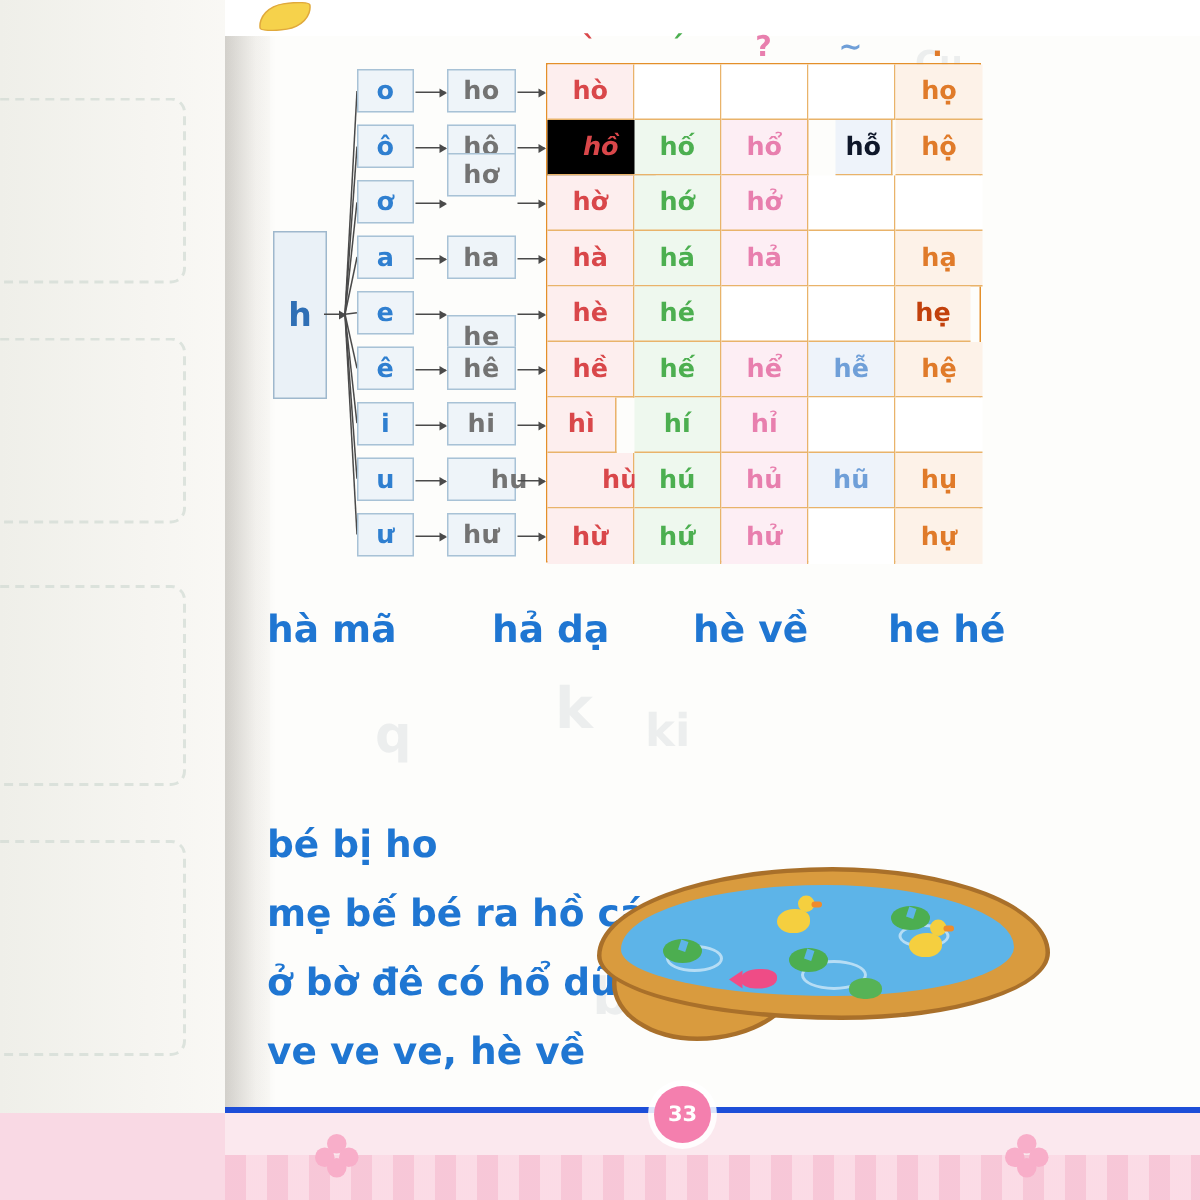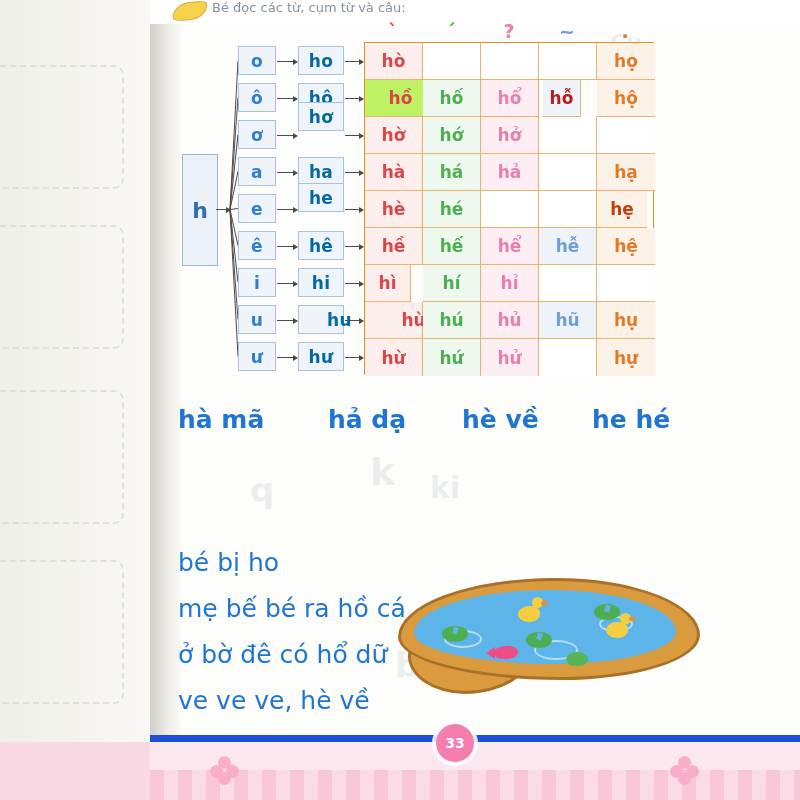--- a/index.html
+++ b/index.html
@@ -123,21 +123,21 @@
     border: 1px solid #a8c2d6;
     background: #eef4f9;
     color: #2f7fd0;
     font-size: 17px;
   }
   
   .syll {
     width: 46px; height: 29px;
     border: 1px solid #a8c2d6;
     background: #eef4f9;
-    color: #0369a1;
+    color: #737373;
     font-size: 17px;
   }
 
   
   #tone-grid {
     position: absolute;
     left: 186px; top: 16px;
     border: 1.5px solid #e48f2a;
     box-sizing: border-box;
   }
@@ -208,21 +208,21 @@
 
   #sentences {
     position: absolute;
     left: 178px;
     top: 548px;
     width: 420px;
   }
   .sentence {
     color: #1f76d2;
     font-size: 25px;
-    font-weight: 400;
+    font-weight: 700;
     margin-bottom: 17px;
     white-space: nowrap;
   }
 
   
   #pond {
     position: absolute;
     left: 398px;
     top: 570px;
     width: 300px;
@@ -311,21 +311,21 @@
     background: #56b356;
     border-radius: 50% 50% 45% 45%;
   }
 
   
   #footer {
     position: absolute;
     left: 150px; bottom: 0;
     width: 650px; height: 58px;
     background: #fbe8ee;
-    border-top: 7px solid #1d4ed8;
+    border-top: 4px solid #1d4ed8;
   }
   .footer-wave {
     position: absolute;
     left: 0; bottom: 0;
     width: 100%; height: 30px;
     background: repeating-linear-gradient(90deg, #f6bcd0 0 14px, #fbd7e3 14px 28px);
     opacity: .75;
   }
   .page-badge {
     position: absolute;
@@ -369,21 +369,20 @@
   <div class="spine"></div>
 
   <div class="bleed" style="left:370px; top:450px; font-size:38px;">k</div>
   <div class="bleed" style="left:430px; top:470px; font-size:30px;">ki</div>
   <div class="bleed" style="left:250px; top:470px; font-size:34px;">q</div>
   <div class="bleed" style="left:395px; top:645px; font-size:34px;">b</div>
   <div class="bleed" style="left:610px; top:30px; font-size:22px;">Cu</div>
 
   <div class="top-strip"></div>
   <div class="banana"></div>
-  <div class="instruction">Bé đọc các từ, cụm từ và câu:</div>
 
   <div id="chart">
     <div class="root-box">h</div>
     <div id="fan">
         <div class="arrow" style="left: 38px; top: 183px; width: 14px;"></div>
         <div class="fanline" style="left: 52px; top: 183px; width: 149.215px; transform: rotate(-86.9267deg);"></div>
         <div class="fanline" style="left: 52px; top: 183px; width: 112.285px; transform: rotate(-85.9144deg);"></div>
         <div class="fanline" style="left: 52px; top: 183px; width: 75.4255px; transform: rotate(-83.9115deg);"></div>
         <div class="fanline" style="left: 52px; top: 183px; width: 38.833px; transform: rotate(-78.1113deg);"></div>
         <div class="fanline" style="left: 52px; top: 183px; width: 8.06226px; transform: rotate(-7.12502deg);"></div>
@@ -409,21 +408,21 @@
         <div class="arrow" style="left: 167px; top: 35px; width: 18px;"></div>
         <div class="cell syll" style="left: 120px; top: 57px;">hô</div>
         <div class="arrow" style="left: 99px; top: 72px; width: 20px;"></div>
         <div class="arrow" style="left: 167px; top: 72px; width: 18px;"></div>
         <div class="cell syll" style="left: 120px; top: 76px;">hơ</div>
         <div class="arrow" style="left: 99px; top: 109px; width: 20px;"></div>
         <div class="arrow" style="left: 167px; top: 109px; width: 18px;"></div>
         <div class="cell syll" style="left: 120px; top: 131px;">ha</div>
         <div class="arrow" style="left: 99px; top: 146px; width: 20px;"></div>
         <div class="arrow" style="left: 167px; top: 146px; width: 18px;"></div>
-        <div class="cell syll" style="left: 120px; top: 157px;">he</div>
+        <div class="cell syll" style="left: 120px; top: 184px;">he</div>
         <div class="arrow" style="left: 99px; top: 183px; width: 20px;"></div>
         <div class="arrow" style="left: 167px; top: 183px; width: 18px;"></div>
         <div class="cell syll" style="left: 120px; top: 205px;">hê</div>
         <div class="arrow" style="left: 99px; top: 220px; width: 20px;"></div>
         <div class="arrow" style="left: 167px; top: 220px; width: 18px;"></div>
         <div class="cell syll" style="left: 120px; top: 242px;">hi</div>
         <div class="arrow" style="left: 99px; top: 257px; width: 20px;"></div>
         <div class="arrow" style="left: 167px; top: 257px; width: 18px;"></div>
         <div class="cell syll" style="left: 120px; top: 279px; padding-left: 37px;">hu</div>
         <div class="arrow" style="left: 99px; top: 294px; width: 20px;"></div>
@@ -438,24 +437,24 @@
         <div class="tonemark" style="left: 302px; top: -6px; color: rgb(232, 127, 174);">?</div>
         <div class="tonemark" style="left: 360px; top: -6px; color: rgb(111, 159, 216);">~</div>
         <div class="tonemark" style="left: 418px; top: -6px; color: rgb(224, 123, 42);">.</div>
       </div>
     <div id="tone-grid" style="width: 290px; height: 333px;">
         <div class="tcell" style="left: 0px; top: 0px; width: 58px; height: 37px; background: rgb(253, 238, 238); color: rgb(217, 71, 74);">hò</div>
         <div class="tcell" style="left: 58px; top: 0px; width: 58px; height: 37px; background: rgb(255, 255, 255); color: rgb(76, 175, 80);"></div>
         <div class="tcell" style="left: 116px; top: 0px; width: 58px; height: 37px; background: rgb(255, 255, 255); color: rgb(232, 127, 174);"></div>
         <div class="tcell" style="left: 174px; top: 0px; width: 58px; height: 37px; background: rgb(255, 255, 255); color: rgb(111, 159, 216);"></div>
         <div class="tcell lastcol" style="left: 232px; top: 0px; width: 58px; height: 37px; background: rgb(253, 242, 232); color: rgb(224, 123, 42);">họ</div>
-        <div class="tcell" style="left: 0px; top: 37px; width: 72px; height: 37px; background: #bef264; color: rgb(217, 71, 74);">hồ</div>
+        <div class="tcell" style="left: 0px; top: 37px; width: 72px; height: 37px; background: #000000; color: rgb(217, 71, 74); font-style: italic;">hồ</div>
         <div class="tcell" style="left: 58px; top: 37px; width: 58px; height: 37px; background: rgb(238, 248, 238); color: rgb(76, 175, 80);">hố</div>
         <div class="tcell" style="left: 116px; top: 37px; width: 58px; height: 37px; background: rgb(253, 238, 244); color: rgb(232, 127, 174);">hổ</div>
-        <div class="tcell" style="left: 178px; top: 37px; width: 38px; height: 37px; background: rgb(238, 243, 250); color: #b91c1c;">hỗ</div>
+        <div class="tcell" style="left: 192px; top: 37px; width: 38px; height: 37px; background: rgb(238, 243, 250); color: #0f172a;">hỗ</div>
         <div class="tcell lastcol" style="left: 232px; top: 37px; width: 58px; height: 37px; background: rgb(253, 242, 232); color: rgb(224, 123, 42);">hộ</div>
         <div class="tcell" style="left: 0px; top: 74px; width: 58px; height: 37px; background: rgb(253, 238, 238); color: rgb(217, 71, 74);">hờ</div>
         <div class="tcell" style="left: 58px; top: 74px; width: 58px; height: 37px; background: rgb(238, 248, 238); color: rgb(76, 175, 80);">hớ</div>
         <div class="tcell" style="left: 116px; top: 74px; width: 58px; height: 37px; background: rgb(253, 238, 244); color: rgb(232, 127, 174);">hở</div>
         <div class="tcell" style="left: 174px; top: 74px; width: 58px; height: 37px; background: rgb(255, 255, 255); color: rgb(111, 159, 216);"></div>
         <div class="tcell lastcol" style="left: 232px; top: 74px; width: 58px; height: 37px; background: rgb(255, 255, 255); color: rgb(224, 123, 42);"></div>
         <div class="tcell" style="left: 0px; top: 111px; width: 58px; height: 37px; background: rgb(253, 238, 238); color: rgb(217, 71, 74);">hà</div>
         <div class="tcell" style="left: 58px; top: 111px; width: 58px; height: 37px; background: rgb(238, 248, 238); color: rgb(76, 175, 80);">há</div>
         <div class="tcell" style="left: 116px; top: 111px; width: 58px; height: 37px; background: rgb(253, 238, 244); color: rgb(232, 127, 174);">hả</div>
         <div class="tcell" style="left: 174px; top: 111px; width: 58px; height: 37px; background: rgb(255, 255, 255); color: rgb(111, 159, 216);"></div>

